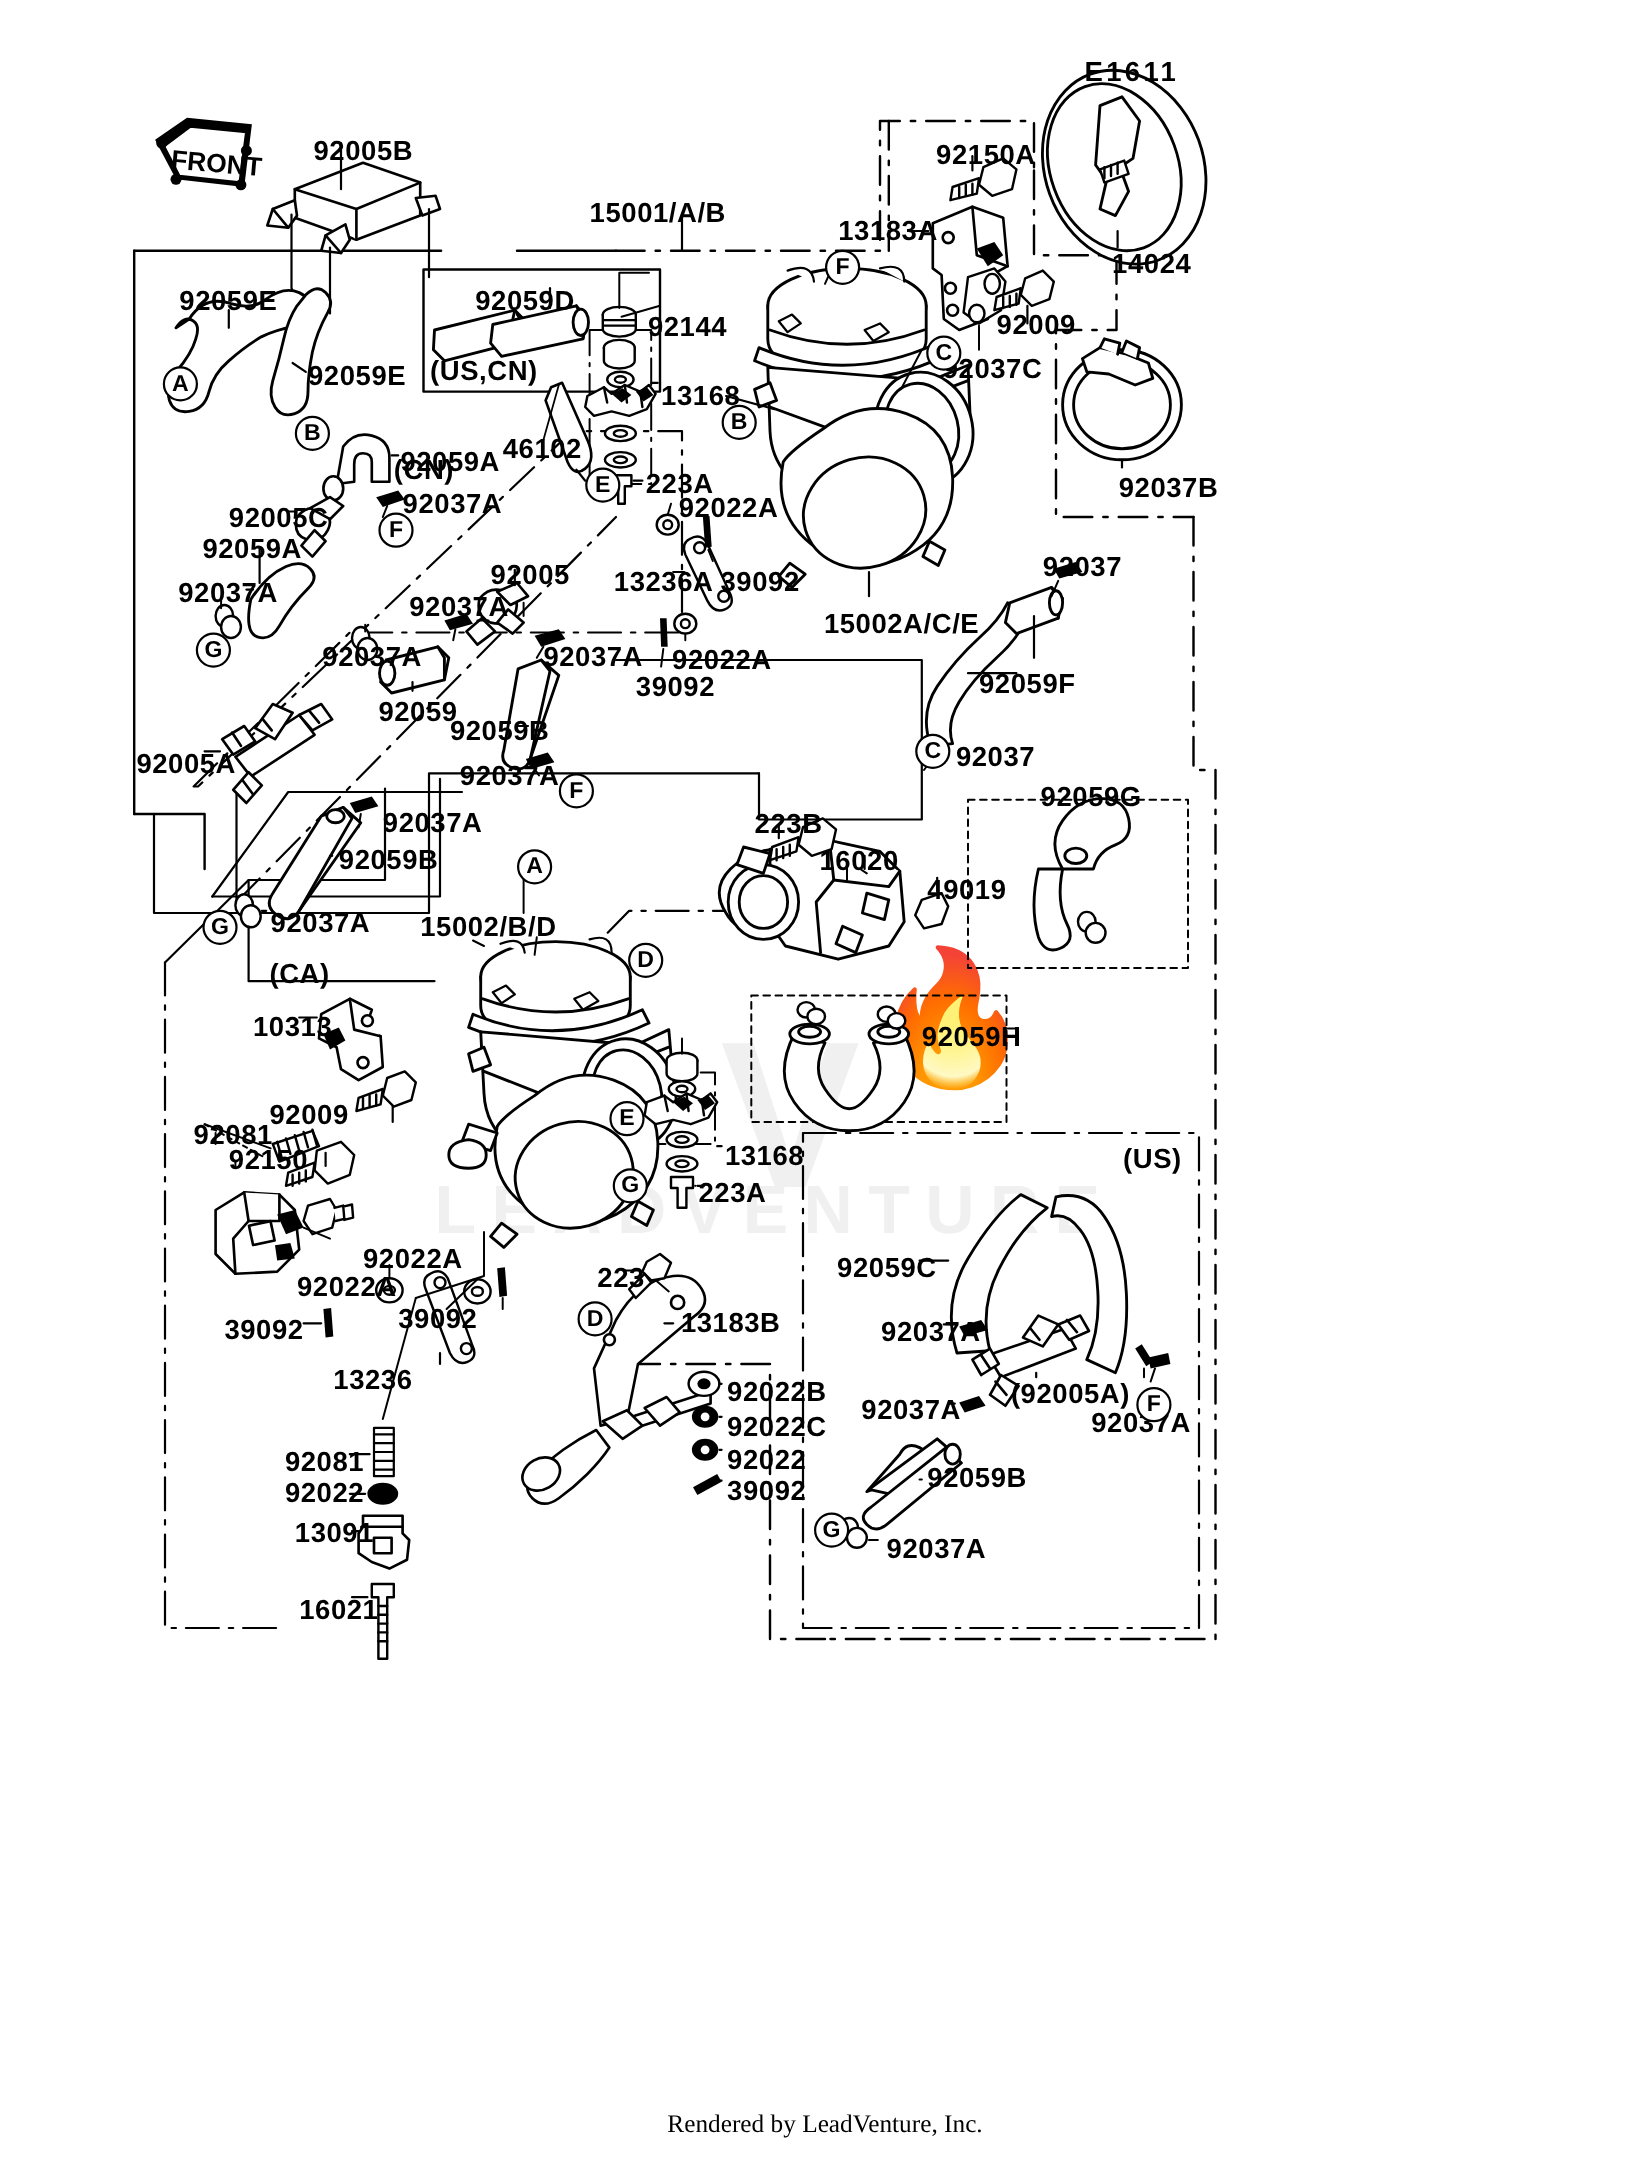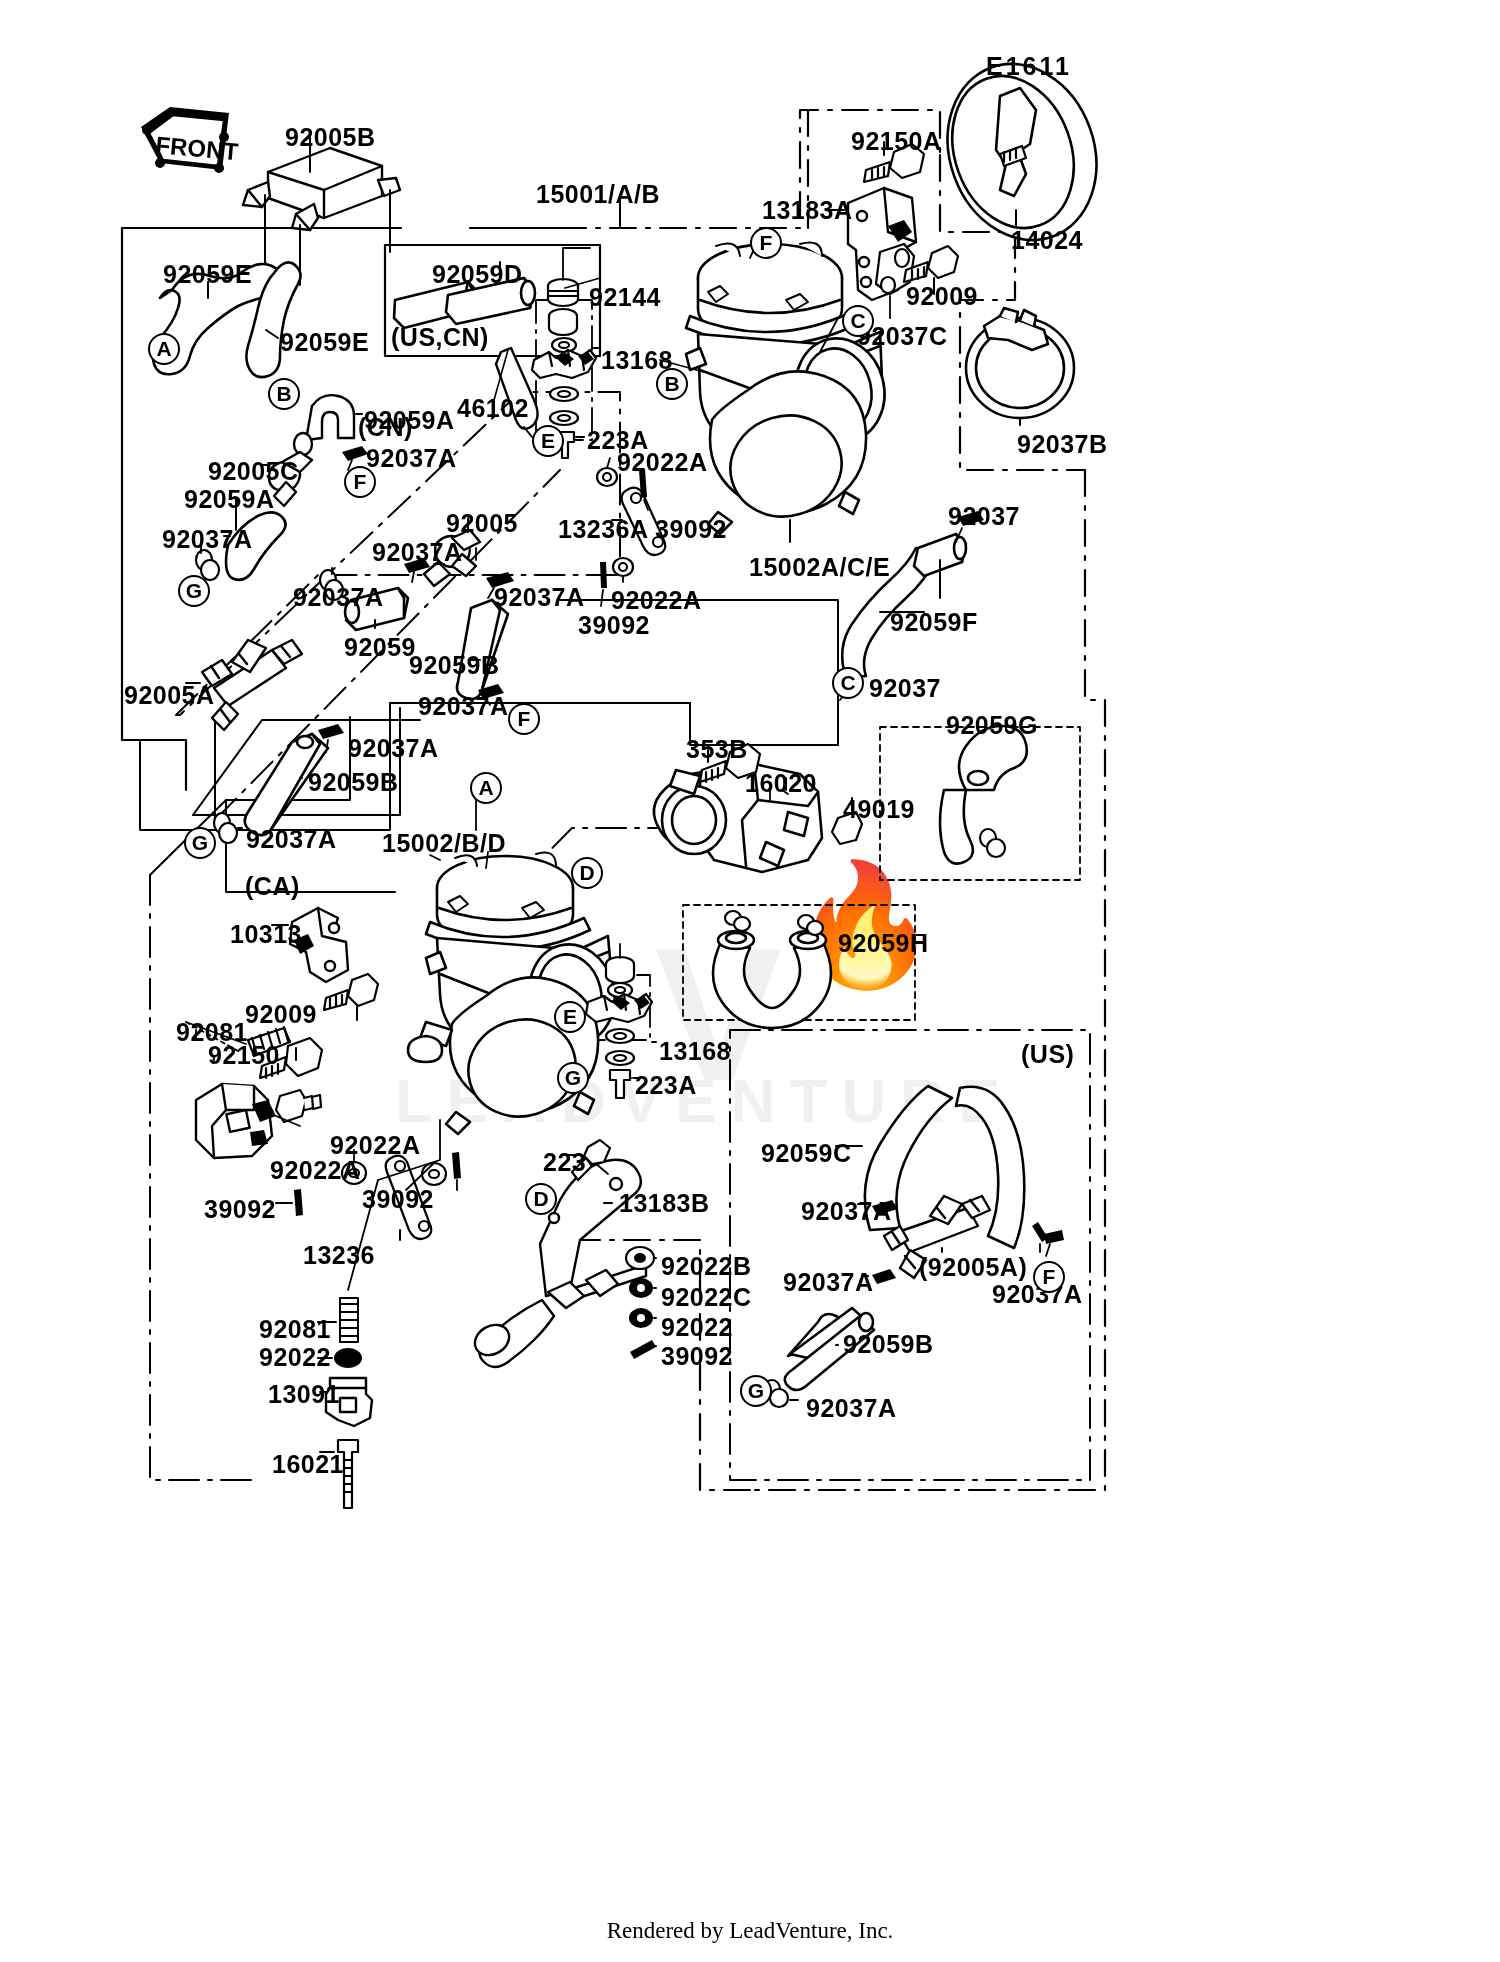--- a/index.html
+++ b/index.html
@@ -748,21 +748,21 @@
       <div class="lbl" style="left: 268px; top: 1382px;">13091</div>
       <div class="lbl" style="left: 272px; top: 1452px;">16021</div>
       <div class="lbl" style="left: 659px; top: 1039px;">13168</div>
       <div class="lbl" style="left: 635px; top: 1073px;">223A</div>
       <div class="lbl" style="left: 543px; top: 1150px;">223</div>
       <div class="lbl" style="left: 619px; top: 1191px;">13183B</div>
       <div class="lbl" style="left: 661px; top: 1254px;">92022B</div>
       <div class="lbl" style="left: 661px; top: 1285px;">92022C</div>
       <div class="lbl" style="left: 661px; top: 1315px;">92022</div>
       <div class="lbl" style="left: 661px; top: 1344px;">39092</div>
-      <div class="lbl" style="left: 686px; top: 737px;">353B</div>
+      <div class="lbl" style="left: 686px; top: 737px;">223B</div>
       <div class="lbl" style="left: 745px; top: 771px;">16020</div>
       <div class="lbl" style="left: 843px; top: 797px;">49019</div>
       <div class="lbl" style="left: 946px; top: 713px;">92059G</div>
       <div class="lbl" style="left: 838px; top: 931px;">92059H</div>
       <div class="lbl" style="left: 1021px; top: 1042px;">(US)</div>
       <div class="lbl" style="left: 761px; top: 1141px;">92059C</div>
       <div class="lbl" style="left: 801px; top: 1199px;">92037A</div>
       <div class="lbl" style="left: 919px; top: 1255px;">(92005A)</div>
       <div class="lbl" style="left: 783px; top: 1270px;">92037A</div>
       <div class="lbl" style="left: 992px; top: 1282px;">92037A</div>

